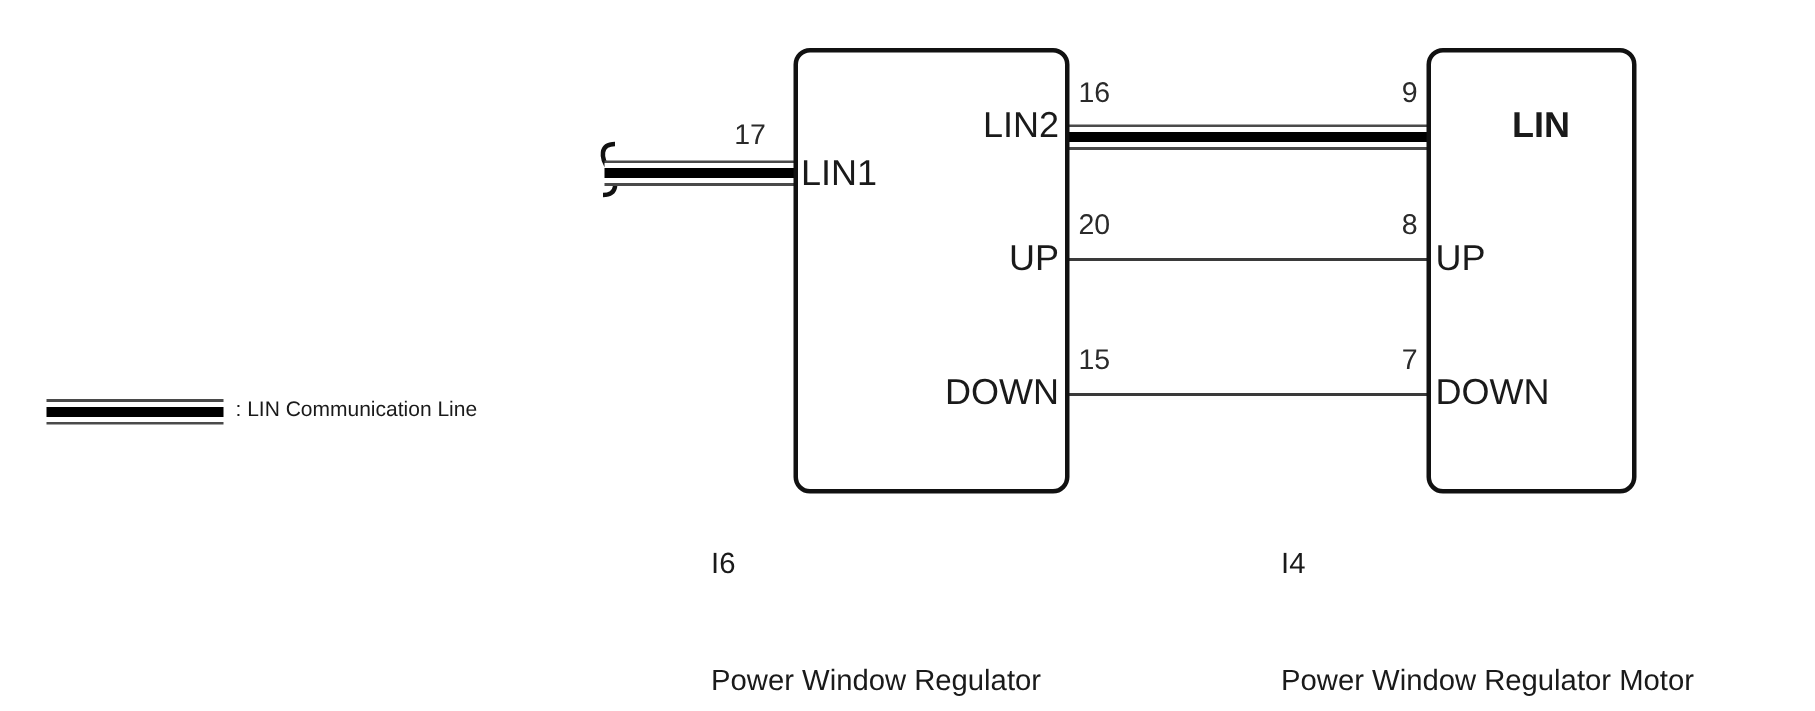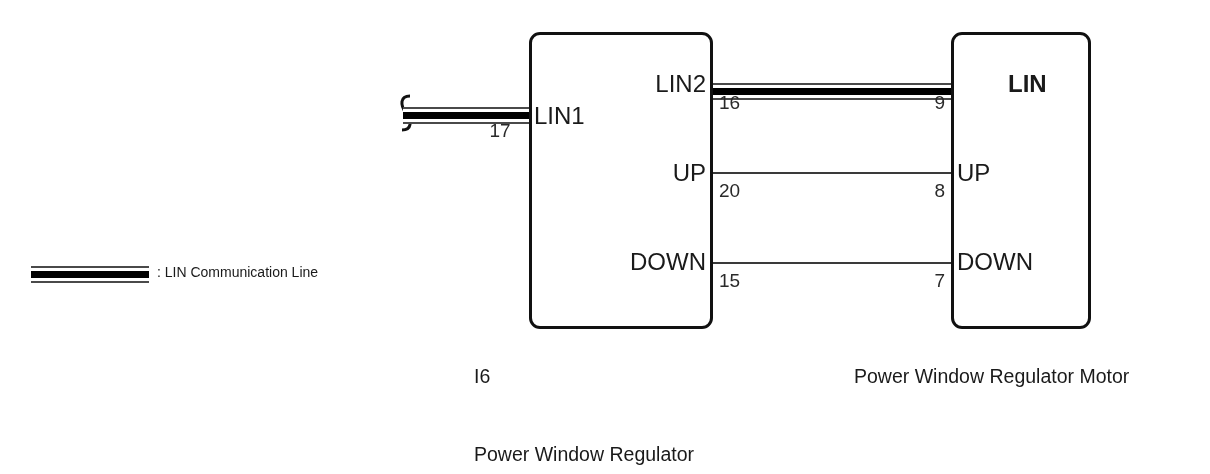--- a/index.html
+++ b/index.html
@@ -98,21 +98,20 @@
         #ffffff 12px, #ffffff 15px,
         #4a4a4a 15px, #4a4a4a 17px);
   }
 
   
   .pin {
     position: absolute;
     font-size: 19px;
     color: #2a2a2a;
     white-space: pre;
-    margin-top: 40px;
   }
   .pin.r { text-align: right; }
 
   
   #break-symbol {
     position: absolute;
     left: 396px;
     top: 93px;
   }
 </style>
@@ -156,17 +155,18 @@
     
   </div>
 
   <div class="conn-box" id="box-motor"></div>
 
   <div class="port" style="left:1008px; top:70px;font-weight:bold;">LIN</div>
   <div class="port" style="left:957px; top:159px;">UP</div>
   <div class="port" style="left:957px; top:248px;">DOWN</div>
 
   <div class="txt caption" style="left:854px; top:313px;">
+    <span class="code">I4</span>
     <span class="code">Power Window Regulator Motor</span>
     
   </div>
 
 </div>
 
 </body></html>

